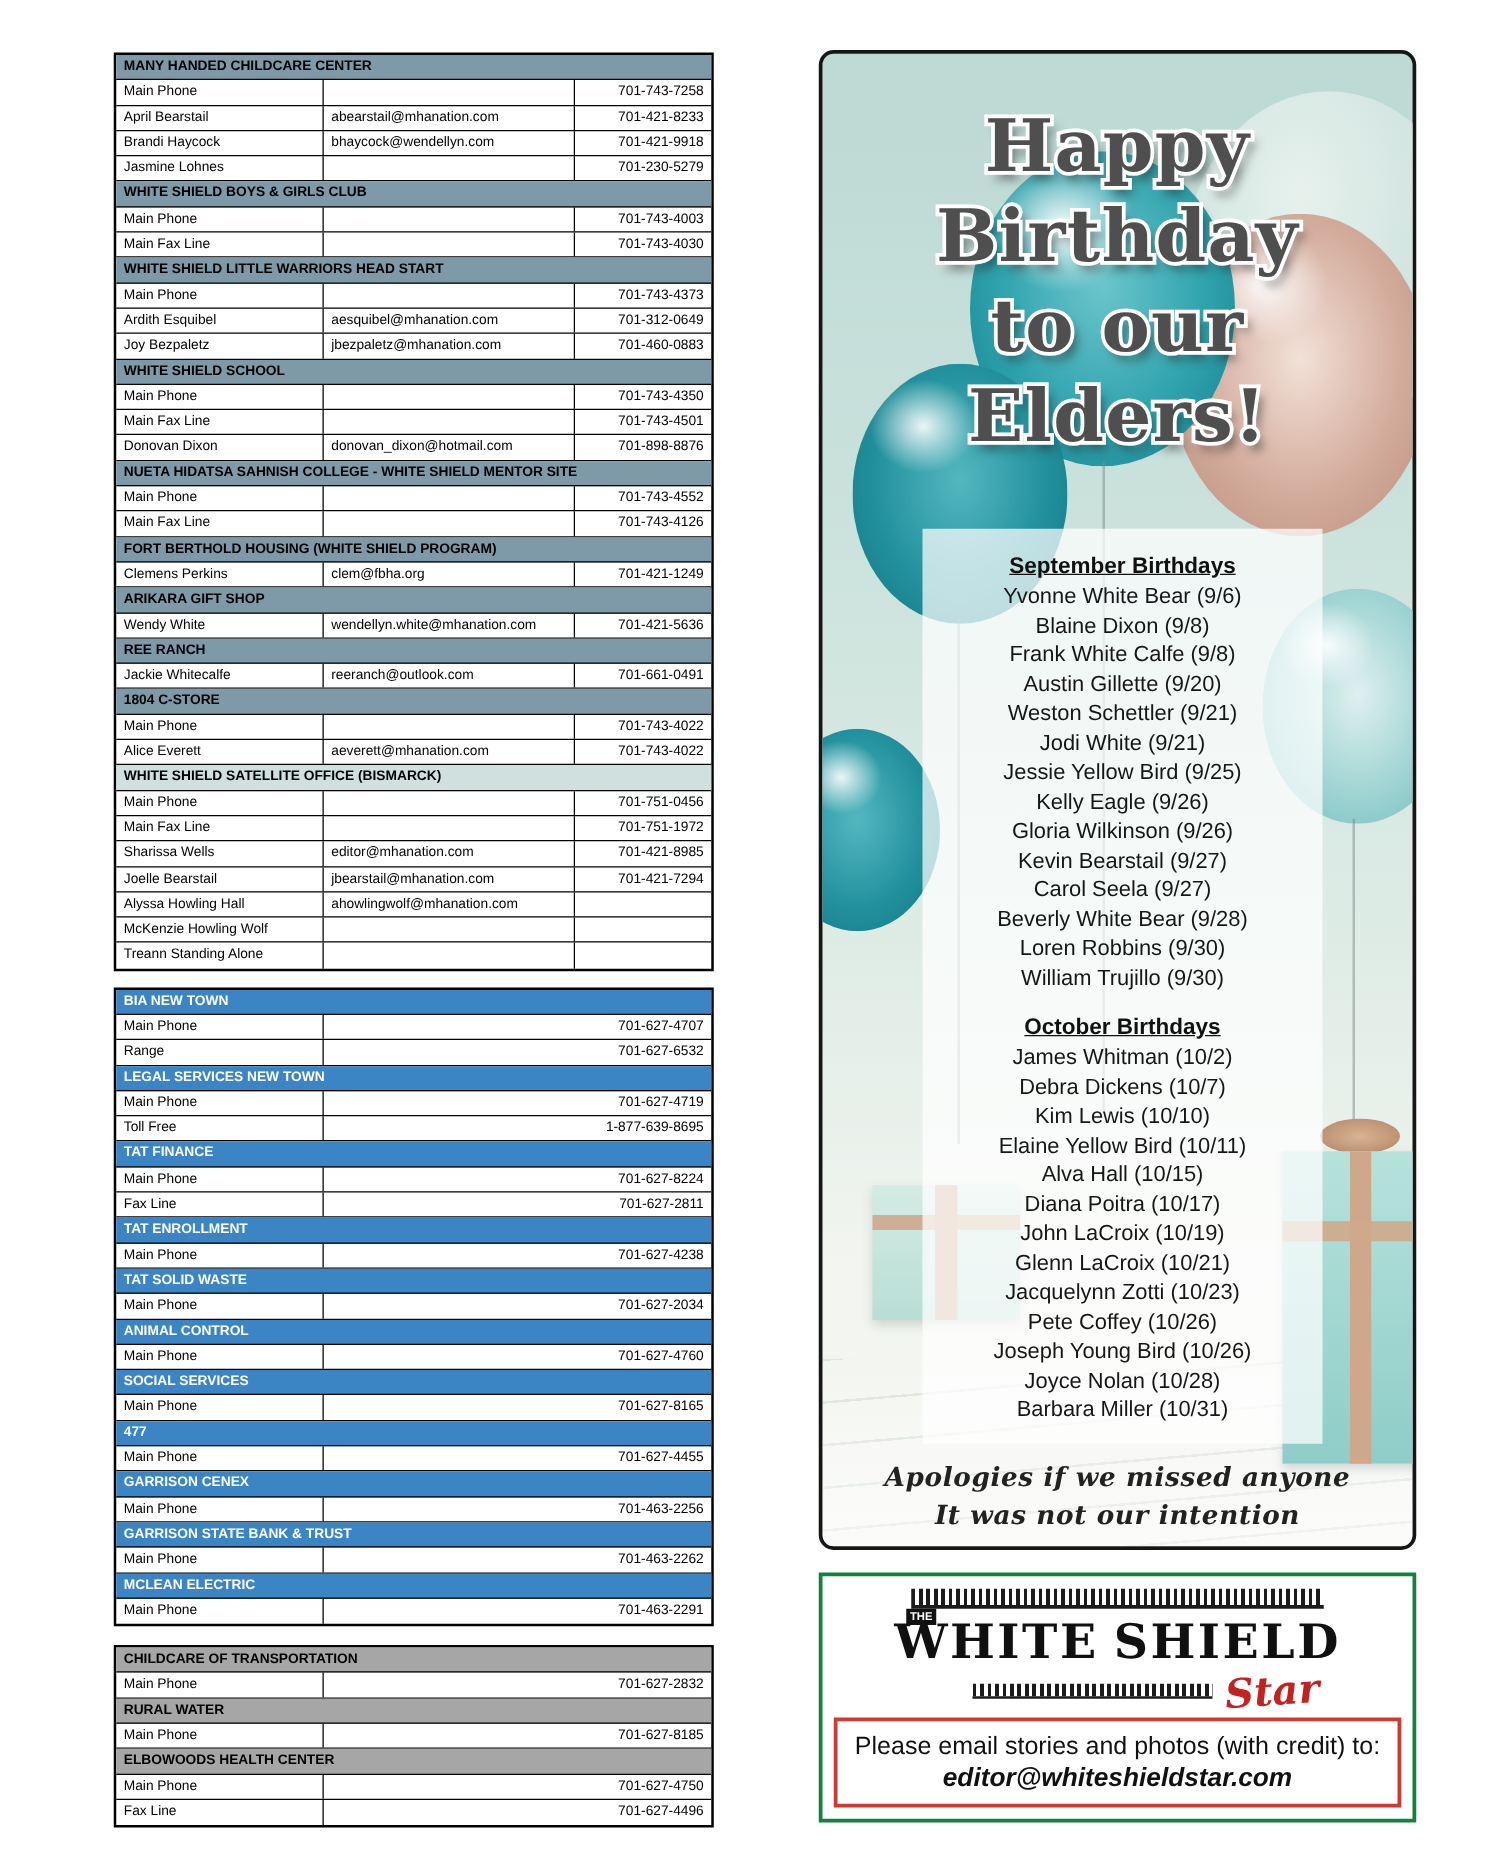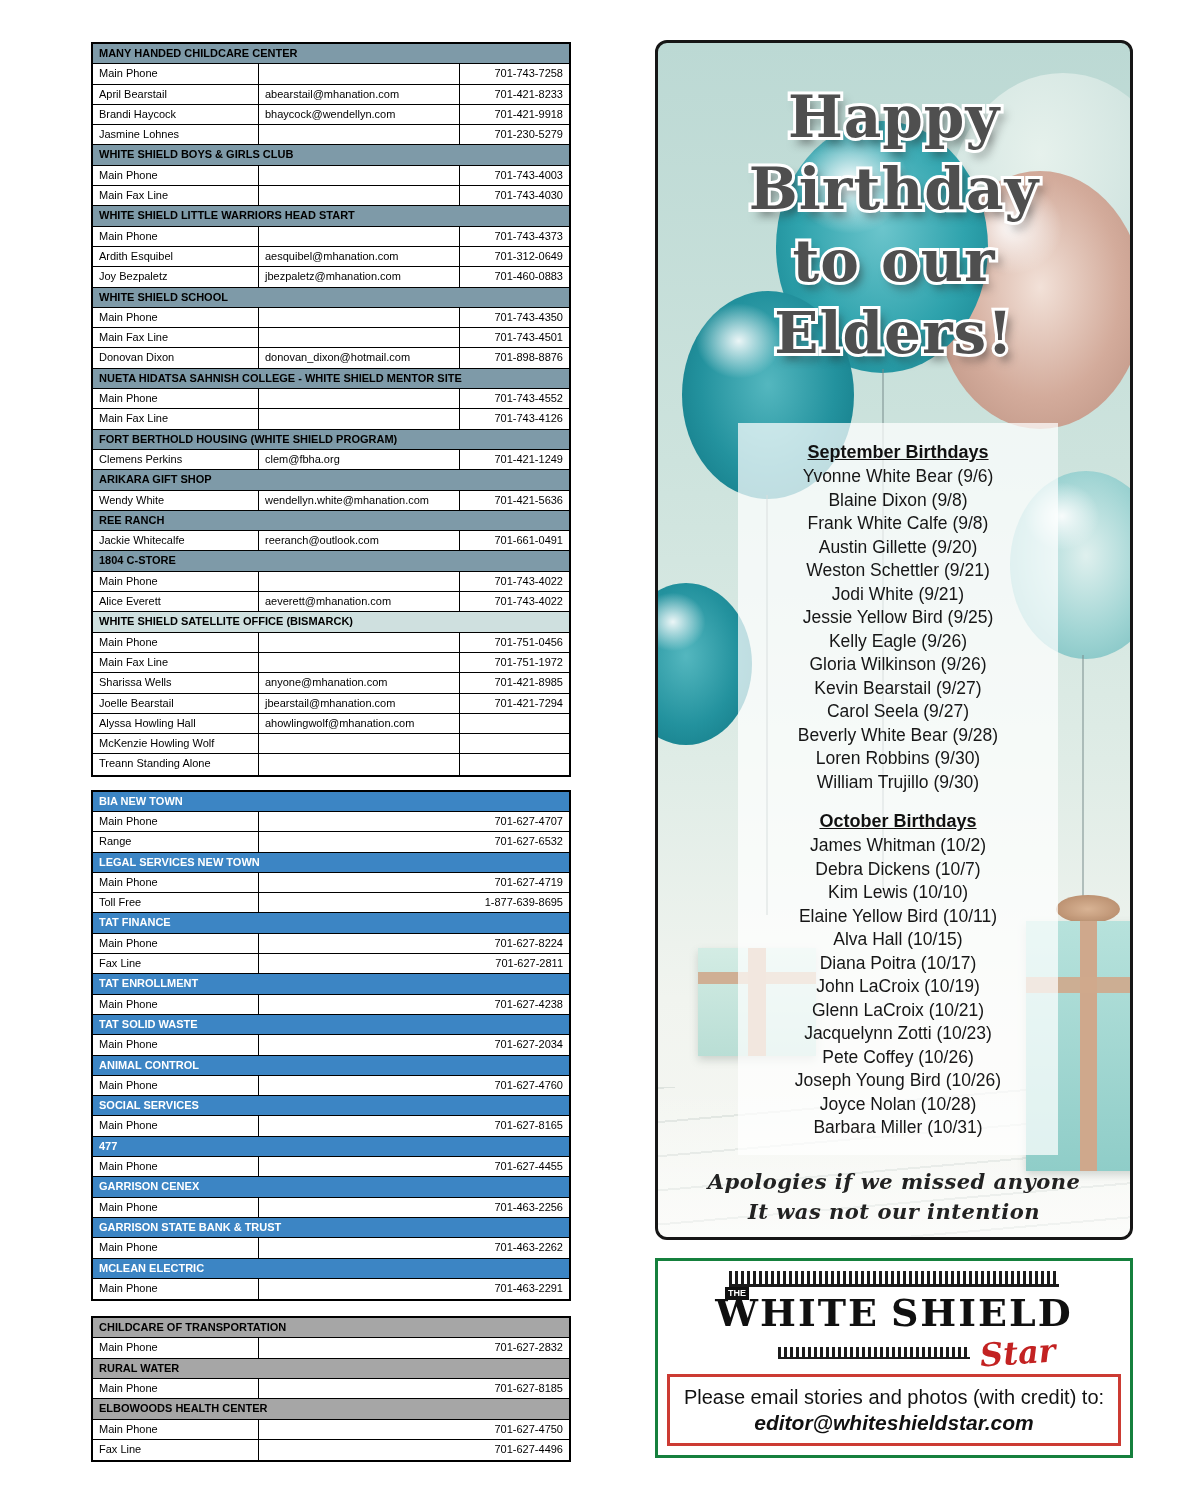--- a/index.html
+++ b/index.html
@@ -221,21 +221,21 @@
           <div class="cell c1"></div>
           <div class="cell c2">701-751-0456</div>
         </div>
         <div class="trow cols3">
           <div class="cell c0">Main Fax Line</div>
           <div class="cell c1"></div>
           <div class="cell c2">701-751-1972</div>
         </div>
         <div class="trow cols3">
           <div class="cell c0">Sharissa Wells</div>
-          <div class="cell c1">anyone@mhanation.com</div>
+          <div class="cell c1">editor@mhanation.com</div>
           <div class="cell c2">701-421-8985</div>
         </div>
         <div class="trow cols3">
           <div class="cell c0">Joelle Bearstail</div>
           <div class="cell c1">jbearstail@mhanation.com</div>
           <div class="cell c2">701-421-7294</div>
         </div>
         <div class="trow cols3">
           <div class="cell c0">Alyssa Howling Hall</div>
           <div class="cell c1">ahowlingwolf@mhanation.com</div>

